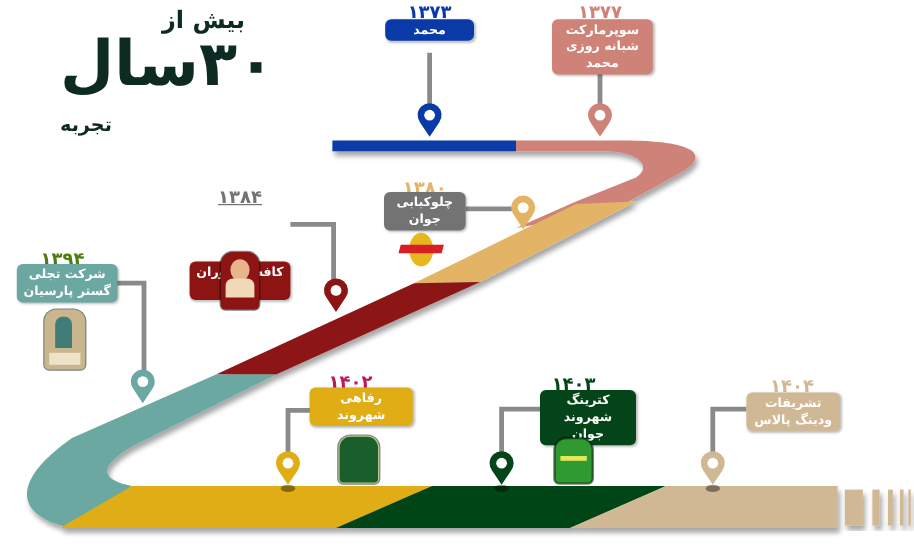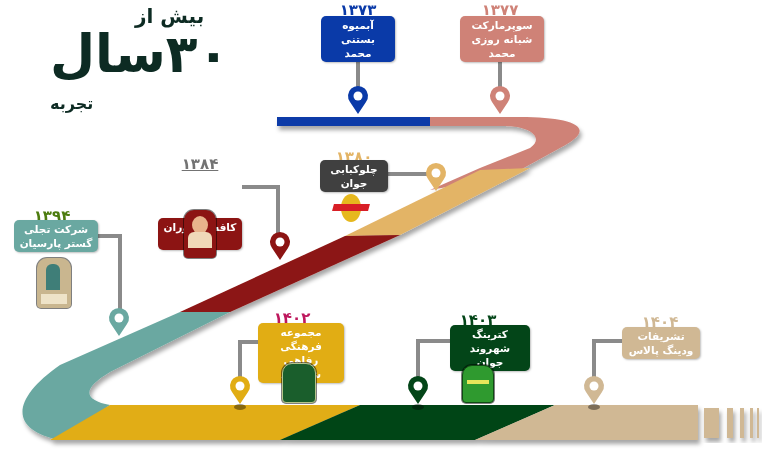--- a/index.html
+++ b/index.html
@@ -102,32 +102,31 @@
       </g>
     </g>
 </svg>
 
 <div class="headline hl-top">بیش از</div>
 <div class="headline hl-big">۳۰سال</div>
 <div class="headline hl-bot">تجربه</div>
 
 <div class="year" style="left:318px; top:2px; color:#0a3aa8;">۱۳۷۳</div>
 <div class="label" style="left:321px; top:16px; width:66px; background:#0a3aa8;">
-  <div>آبمیوه بستنی</div>
   <div>محمد</div>
 </div>
 
 <div class="year" style="left:460px; top:2px; color:#cf8277;">۱۳۷۷</div>
 <div class="label" style="left:460px; top:16px; width:76px; background:#cf8277;">
   <div>سوپرمارکت</div>
   <div>شبانه روزی محمد</div>
 </div>
 
 <div class="year" style="left:314px; top:149px; color:#e3b466;">۱۳۸۰</div>
-<div class="label" style="left:320px; top:160px; width:60px; background:#404040;">
+<div class="label" style="left:320px; top:160px; width:60px; background:#737373;">
   <div>چلوکبابی</div>
   <div>جوان</div>
 </div>
 <div style="position:absolute; left:333px; top:194px; width:36px; height:28px;">
   <div style="position:absolute; left:8px; top:0; width:20px; height:28px; border-radius:50%; background:#e6b81e;"></div>
   <div style="position:absolute; left:0; top:10px; width:36px; height:7px; background:#d81f26; transform:skewX(-15deg);"></div>
 </div>
 
 <div class="year" style="left:160px; top:156px; color:#737373;text-decoration:underline;">۱۳۸۴</div>
 <div class="label" style="left:158px; top:170px; width:76px; background:#8c1413;margin-top:48px;">
@@ -144,21 +143,20 @@
   <div>شرکت تجلی</div>
   <div>گستر پارسیان</div>
 </div>
 <div class="logo" style="left:37px; top:258px; width:34px; height:50px; background:#c9b68f;">
   <div style="position:absolute; left:9px; top:6px; width:14px; height:26px; background:#3f7e78; border-radius:6px 6px 0 0;"></div>
   <div style="position:absolute; left:4px; top:36px; width:26px; height:10px; background:#eee3c8;"></div>
 </div>
 
 <div class="year" style="left:252px; top:310px; color:#be185d;">۱۴۰۲</div>
 <div class="label" style="left:258px; top:323px; width:78px; background:#e1ad14;">
-  <div>مجموعه فرهنگی</div>
   <div>رفاهی شهروند</div>
 </div>
 <div class="logo" style="left:282px; top:363px; width:32px; height:38px; background:#1a5e2c; border:1px solid #b5c48a;"></div>
 
 <div class="year" style="left:438px; top:312px; color:#034518;">۱۴۰۳</div>
 <div class="label" style="left:450px; top:325px; width:72px; background:#034518;">
   <div>کترینگ شهروند</div>
   <div>جوان</div>
 </div>
 <div class="logo" style="left:462px; top:365px; width:30px; height:36px; background:#2f9a2f; border:1px solid #0f4a14;">

